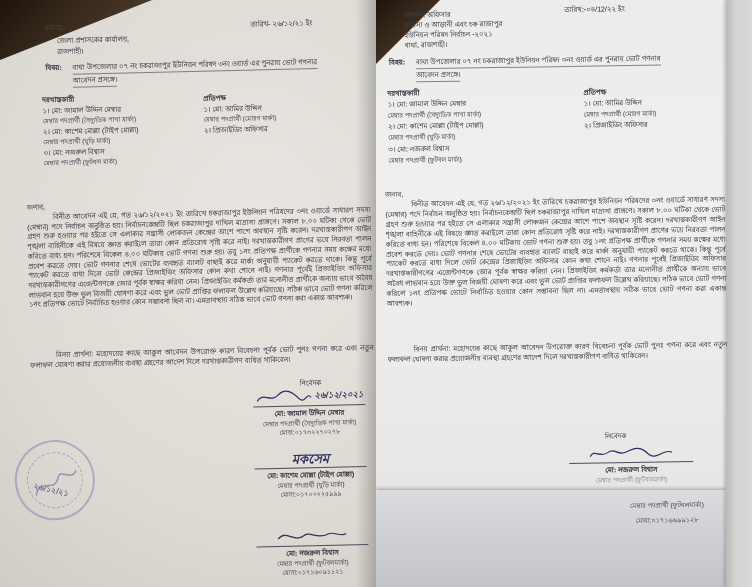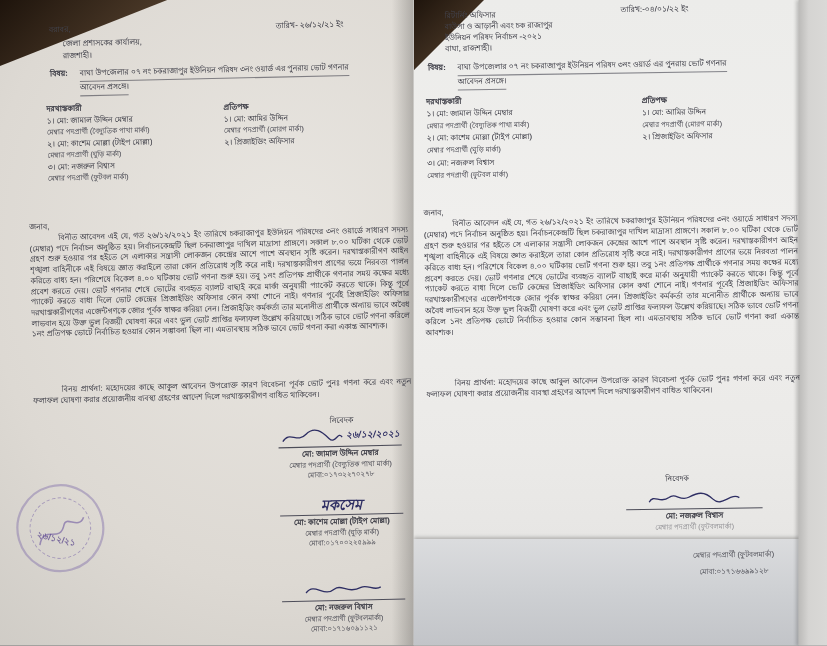--- a/index.html
+++ b/index.html
@@ -135,21 +135,21 @@
   <section class="photo" id="photoR">
     <div class="sheet2"></div>
     <div class="corner" id="cornerR"></div>
     <div class="side-strip"></div>
 
     <div class="c" id="cR">
       <div class="t" style="left:28px;top:8px">রিটার্নিং অফিসার</div>
       <div class="t" style="left:28px;top:18px">বাউসা ও আড়ানী এবং চক রাজাপুর</div>
       <div class="t" style="left:28px;top:28px">ইউনিয়ন পরিষদ নির্বাচন -২০২১</div>
       <div class="t" style="left:28px;top:38px">বাঘা, রাজশাহী।</div>
-      <div class="t" style="left:188px;top:5px">তারিখ:-০৪/০১/২২ ইং</div>
+      <div class="t" style="left:188px;top:5px">তারিখ:-০৪/12/২২ ইং</div>
 
       <div class="t b" style="left:12px;top:55px">বিষয়:</div>
       <div class="t u" style="left:39px;top:55px;max-width:300px">বাঘা উপজেলার ০৭ নং চকরাজাপুর ইউনিয়ন পরিষদ ৩নং ওয়ার্ড এর পুনরায় ভোট গণনার</div>
       <div class="t u" style="left:39px;top:68px">আবেদন প্রসঙ্গে।</div>
 
       <div class="t b" style="left:10px;top:86px">দরখাস্তকারী</div>
       <div class="t" style="left:10px;top:97px">১। মো: জামাল উদ্দিন মেম্বার</div>
       <div class="t role" style="left:10px;top:108px">মেম্বার পদপ্রার্থী (বৈদ্যুতিক পাখা মার্কা)</div>
       <div class="t" style="left:10px;top:119px">২। মো: কাশেম মোল্লা (টাইপ মোল্লা)</div>
       <div class="t role" style="left:10px;top:130px">মেম্বার পদপ্রার্থী (ঘুড়ি মার্কা)</div>

